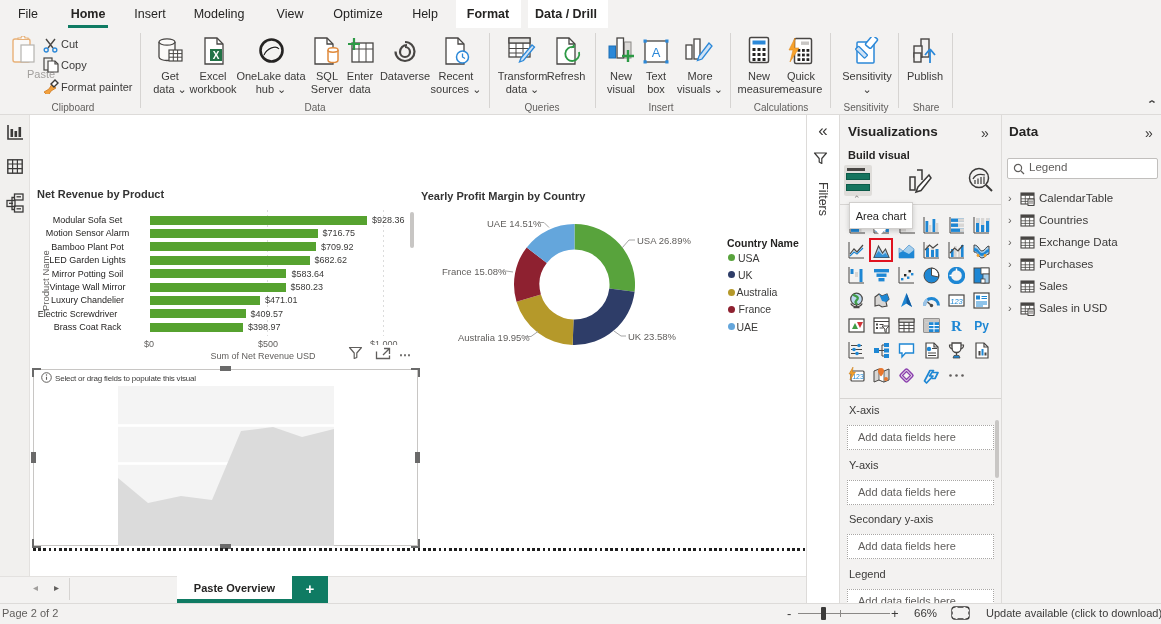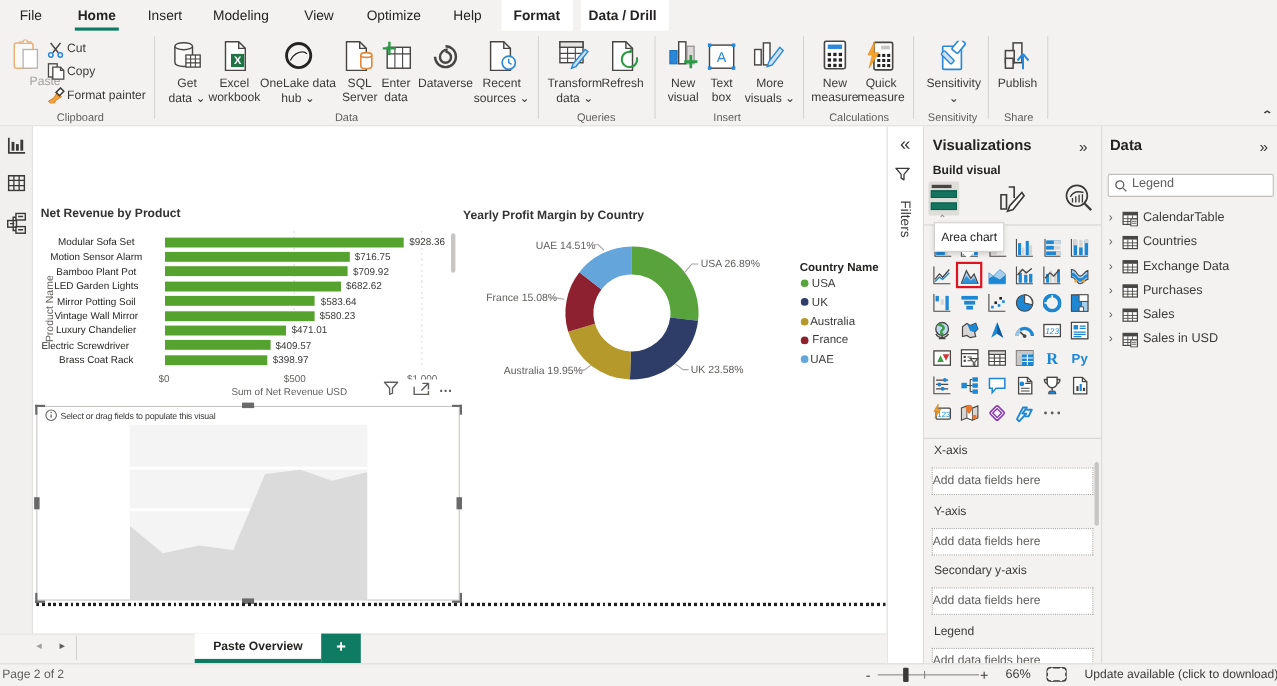--- a/index.html
+++ b/index.html
@@ -10,21 +10,21 @@
 .gsep{position:absolute;top:5px;width:1px;height:75px;background:#d6d4d2}
 .glabel{position:absolute;top:74px;font-size:10px;color:#605e5c;text-align:center;width:90px}
 .rlabel{position:absolute;font-size:11px;color:#3b3a39;text-align:center;white-space:nowrap}
 .sidebar{left:0;top:115px;width:30px;height:461px;background:#f1f0ee;border-right:1px solid #e3e1df}
 .canvas{left:30px;top:115px;width:776px;height:461px;background:#fff}
 .filters{left:806px;top:115px;width:34px;height:488px;background:#fff;border-left:1px solid #dddbd9;border-right:1px solid #dddbd9}
 .vizpanel{left:840px;top:115px;width:161px;height:488px;background:#f3f2f1;overflow:hidden}
 .datapanel{left:1001px;top:115px;width:160px;height:488px;background:#f3f2f1;border-left:1px solid #dddbd9;overflow:hidden}
 .tabbar{left:0;top:576px;width:806px;height:27px;background:#f3f2f1;border-top:1px solid #e3e1df}
 .statusbar{left:0;top:603px;width:1161px;height:21px;background:#f3f2f1;border-top:1px solid #dddbd9}
-.dashbox{position:absolute;left:7px;width:147px;height:25px;background:#fff;border:1px dotted #a8a6a4;font-size:11px;color:#605e5c;line-height:23px;}
+.dashbox{position:absolute;left:7px;width:147px;height:25px;background:#fff;border:1px dotted #a8a6a4;font-size:11px;color:#605e5c;line-height:23px;padding-left:10px}
 .seclab{position:absolute;left:9px;font-size:11px;color:#3b3a39}
 .bar{position:absolute;height:9px;background:#56a22f}
 .cat{position:absolute;width:115px;text-align:center;font-size:9px;color:#252423;line-height:10px}
 .val{position:absolute;font-size:9px;color:#3b3a39;line-height:10px}
 .dtitle{font-size:11px;font-weight:bold;color:#333}
 .dlab{position:absolute;font-size:9.5px;color:#605e5c;line-height:10px;white-space:nowrap}
 .leg{position:absolute;font-size:10.5px;color:#3b3a39;line-height:11px}
 .ldot{position:absolute;width:7px;height:7px;border-radius:50%}
 .gi{position:absolute;width:17px;height:17px}
 </style></head><body>

